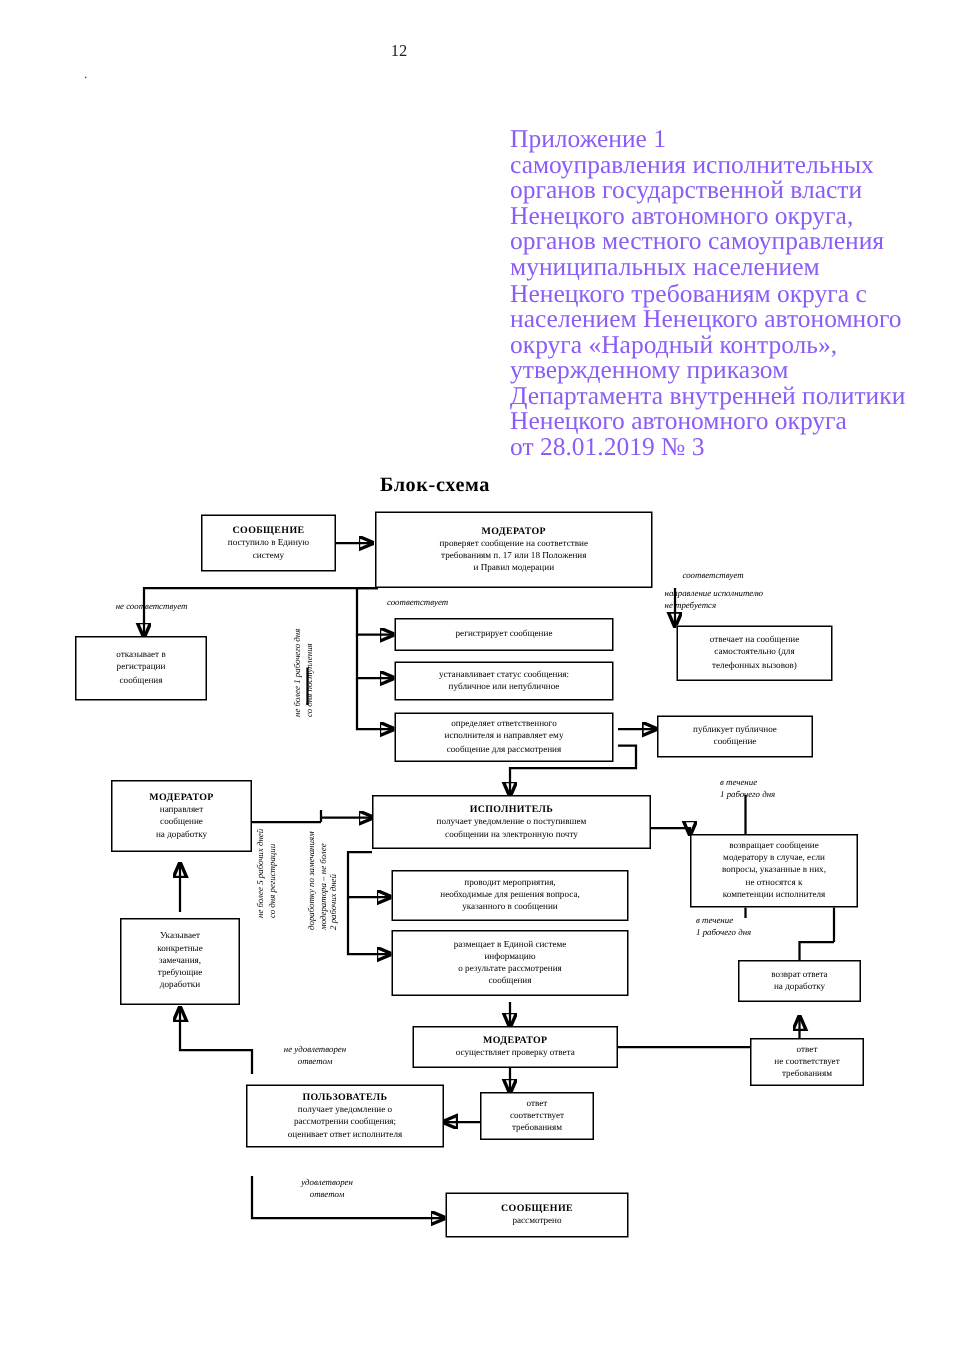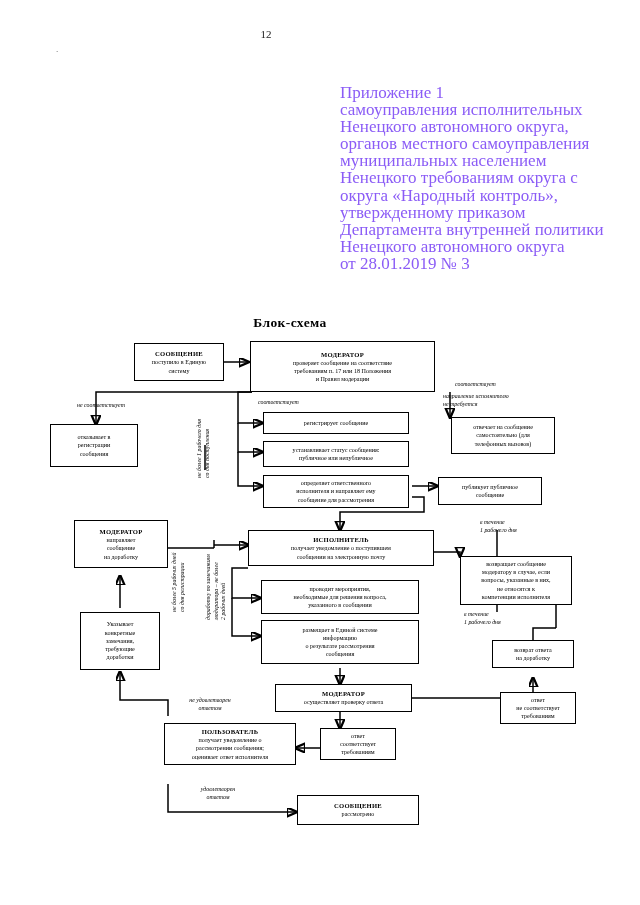--- a/index.html
+++ b/index.html
@@ -104,24 +104,26 @@
 </style>
 </head>
 <body>
 
 <div class="page-number">12</div>
 <div class="corner-mark">.</div>
 
 <div class="header-block">
   <div>Приложение 1</div>
   <div>самоуправления исполнительных</div>
+  <div>органов государственной власти</div>
   <div>Ненецкого автономного округа,</div>
   <div>органов местного самоуправления</div>
   <div>муниципальных населением</div>
   <div>Ненецкого требованиям округа с</div>
+  <div>населением Ненецкого автономного</div>
   <div>округа «Народный контроль»,</div>
   <div>утвержденному приказом</div>
   <div>Департамента внутренней политики</div>
   <div>Ненецкого автономного округа</div>
   <div>от 28.01.2019 № 3</div>
 </div>
 
 <div class="scheme-title">Блок-схема</div>
 
 <div id="chart">

